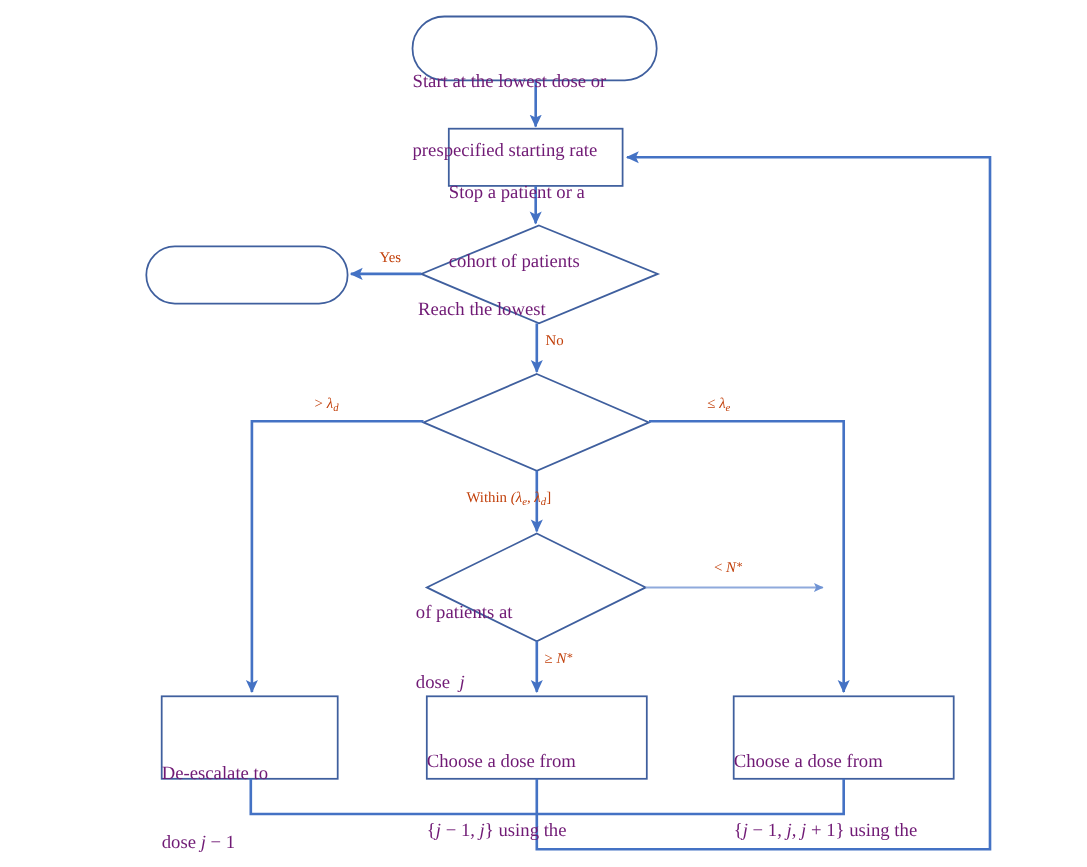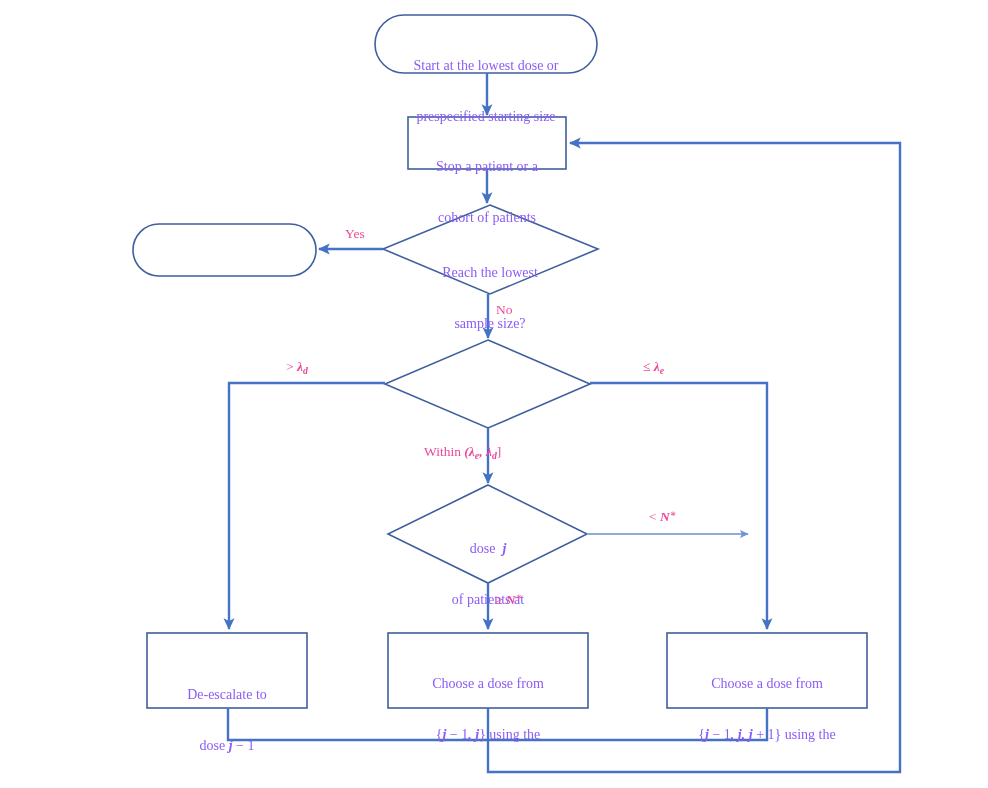--- a/index.html
+++ b/index.html
@@ -17,38 +17,36 @@
   }
   #flow-svg {
     position: absolute;
     left: 0;
     top: 0;
     width: 988px;
     height: 788px;
   }
   .node-label {
     position: absolute;
-    text-align: center;
-    color: #8b5cf6;
-    font-size: 14px;
+    color: #701a75;
+    font-size: 17px;
     line-height: 1.22;
     white-space: pre;
     pointer-events: none;
   }
   .edge-label {
     position: absolute;
-    color: #ec4899;
+    color: #c2410c;
     font-size: 13.5px;
     line-height: 1.1;
     white-space: nowrap;
   }
   .math {
     font-family: "Liberation Serif", "DejaVu Serif", serif;
     font-style: italic;
-    font-weight: bold;
   }
   .upright { font-style: normal; }
   .sub {
     font-size: 0.72em;
     vertical-align: -0.28em;
     font-style: italic;
   }
   .sup {
     font-size: 0.72em;
     vertical-align: 0.42em;
@@ -108,38 +106,37 @@
 
     <path d="M 228 708 L 228 740 L 488 740" fill="none" stroke="#4472C4" stroke-width="2.4"></path>
 
     <path d="M 767 708 L 767 740 L 488 740" fill="none" stroke="#4472C4" stroke-width="2.4"></path>
 
     <path d="M 488 708 L 488 772 L 900 772 L 900 143 L 570 143" fill="none" stroke="#4472C4" stroke-width="2.4" marker-end="url(#arrow-blue)"></path>
   </svg>
 
   <div class="node-label" style="left:375px; top:23px; width:222px;">
     <div>Start at the lowest dose or</div>
-    <div>prespecified starting size</div>
+    <div>prespecified starting rate</div>
   </div>
 
   <div class="node-label" style="left:408px; top:124px; width:158px;">
     <div>Stop a patient or a</div>
     <div>cohort of patients</div>
   </div>
 
   <div class="node-label" style="left:380px; top:230px; width:220px;">
     <div>Reach the lowest</div>
-    <div>sample size?</div>
   </div>
 
 
 
   <div class="node-label" style="left:378px; top:506px; width:220px;">
+    <div>of patients at</div>
     <div>dose&nbsp; <span class="math">j</span></div>
-    <div>of patients at</div>
   </div>
 
   <div class="node-label" style="left:147px; top:652px; width:160px;">
     <div>De-escalate to</div>
     <div>dose <span class="math">j</span> <span class="upright">−</span> <span class="upright">1</span></div>
   </div>
 
   <div class="node-label" style="left:388px; top:641px; width:200px;">
     <div>Choose a dose from</div>
     <div>{<span class="math">j</span> − 1<span class="math">, j</span>} using the</div>

